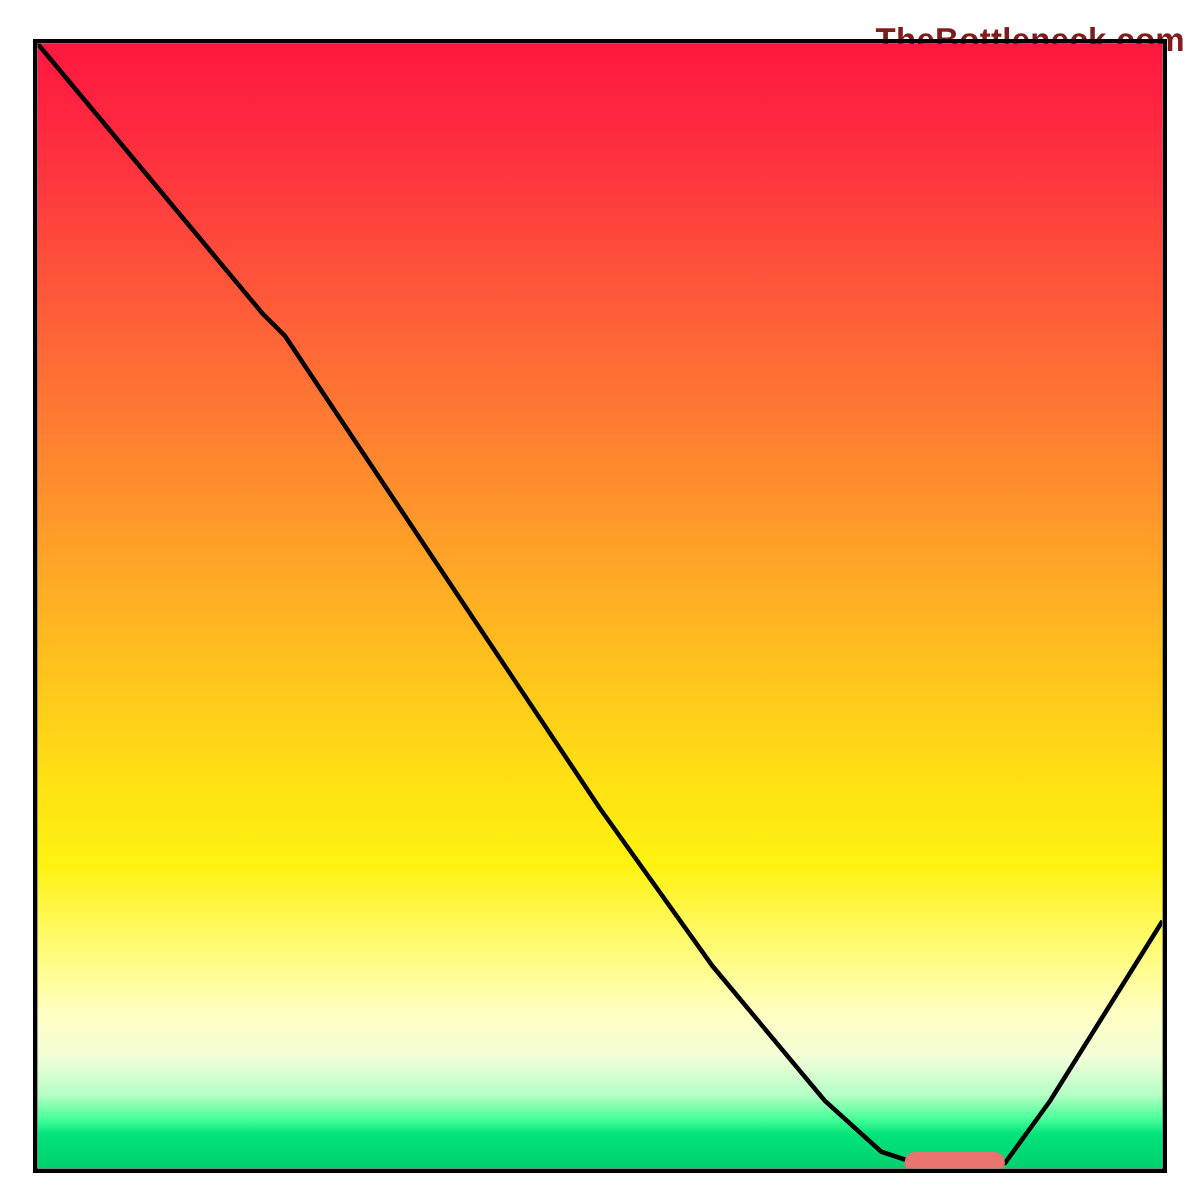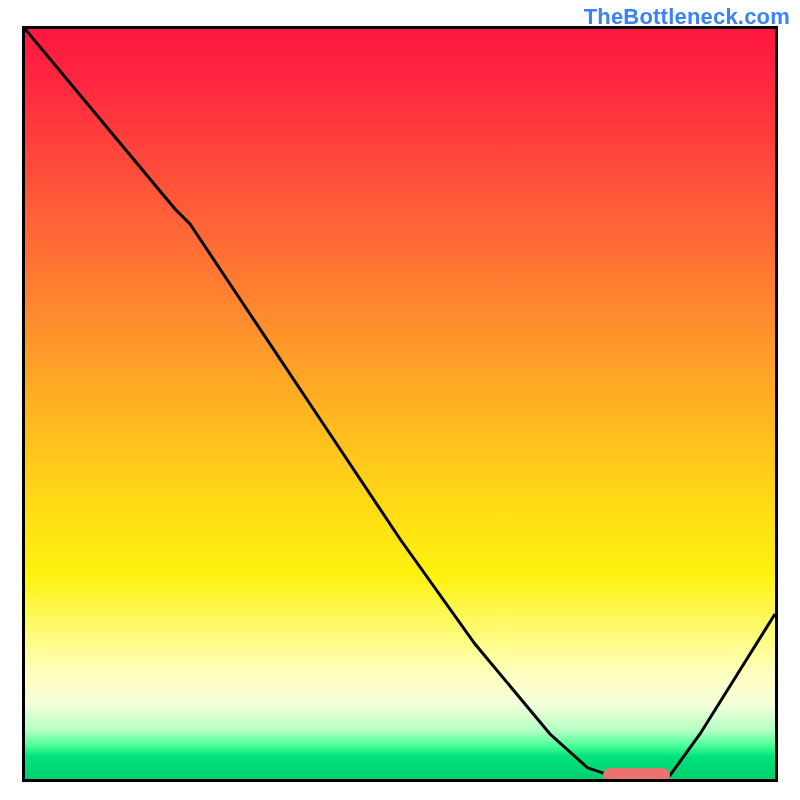--- a/index.html
+++ b/index.html
@@ -11,25 +11,25 @@
     font-family: Arial, Helvetica, sans-serif;
     overflow: hidden;
   }
   .stage {
     position: relative;
     width: 800px;
     height: 800px;
   }
   .watermark {
     position: absolute;
-    top: 4px;
+    top: 14px;
     right: 10px;
     font-size: 22px;
     font-weight: 600;
-    color: #3b82f6;
+    color: #7f1d1d;
     letter-spacing: 0.2px;
     user-select: none;
   }
   
   .plot-frame {
     position: absolute;
     left: 22px;
     top: 26px;
     width: 756px;
     height: 756px;

